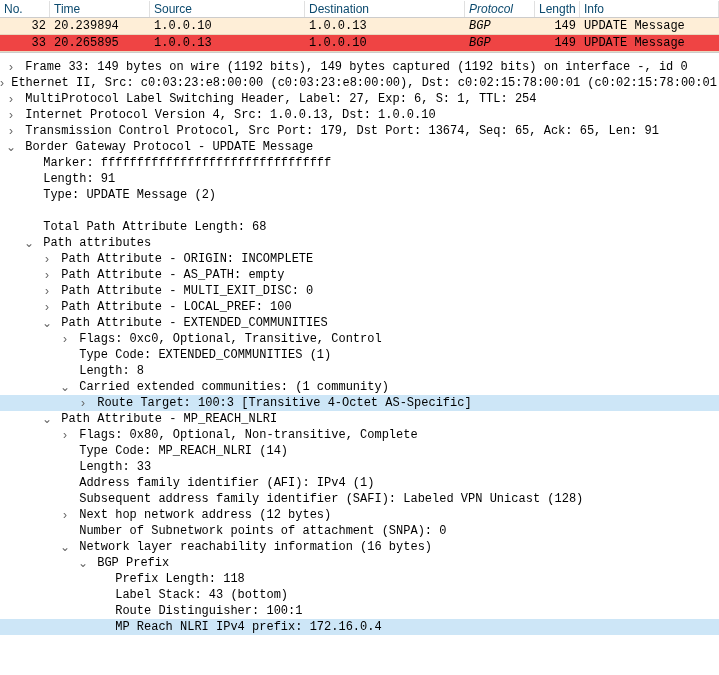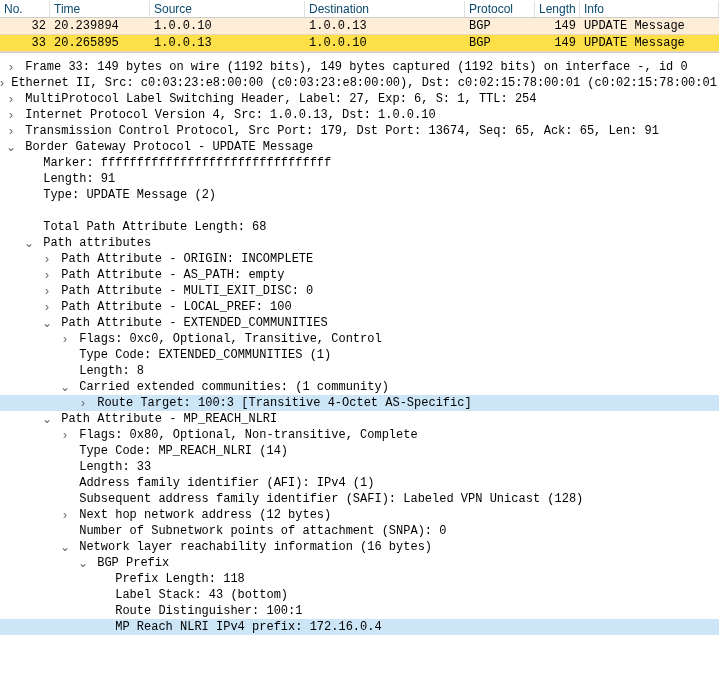--- a/index.html
+++ b/index.html
@@ -30,34 +30,34 @@
     overflow: hidden;
   }
   .packet-row {
     display: flex;
     height: 17px;
     align-items: flex-start;
     background: #feeed7;
     border-bottom: 1px solid #e8d8c0;
   }
   .packet-row.selected {
-    background: #fde047;
+    background: #ef4444;
   }
   .packet-row > div {
     padding: 1px 4px;
     white-space: nowrap;
     overflow: hidden;
     font-family: Consolas, "Courier New", monospace;
     font-size: 12px;
   }
   .col-no { width: 50px; text-align: right; }
   .col-time { width: 100px; }
   .col-src { width: 155px; }
   .col-dst { width: 160px; }
-  .col-proto { width: 70px; }
+  .col-proto { width: 70px; font-style: italic; }
   .col-len { width: 45px; text-align: right; }
   .col-info { flex: 1; }
   .packet-header .col-no { text-align: left;}
   .packet-header .col-len { text-align: left;}
   .details {
     padding-top: 6px;
     font-family: Consolas, "Courier New", monospace;
     font-size: 12px;
     line-height: 16px;
   }

